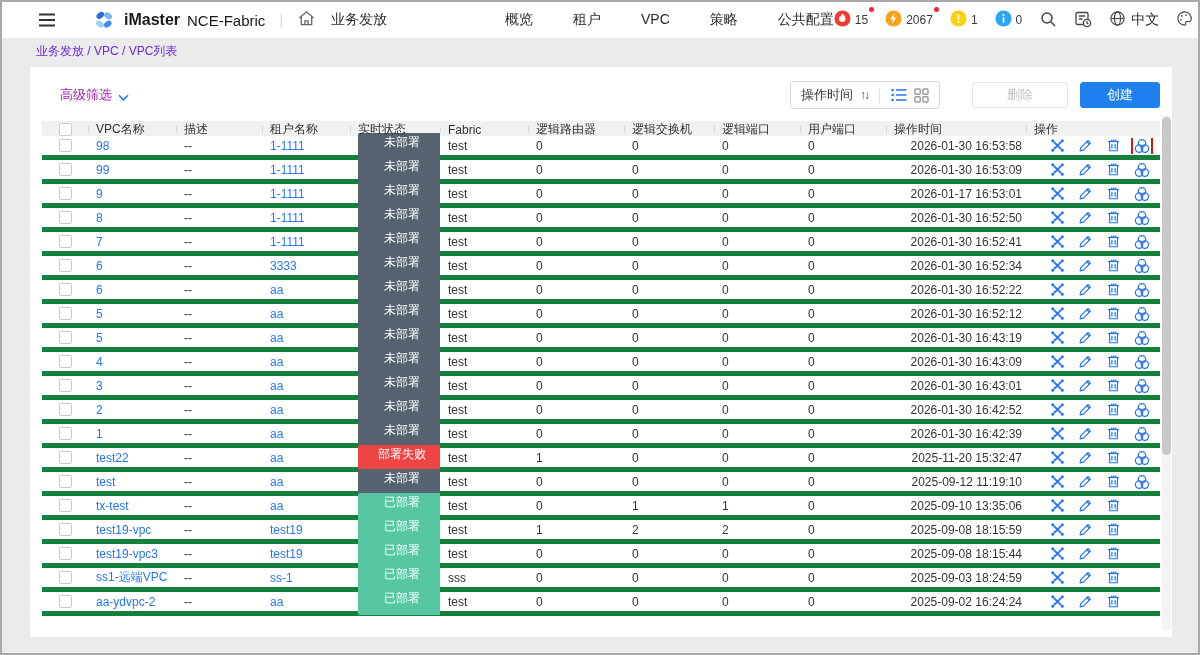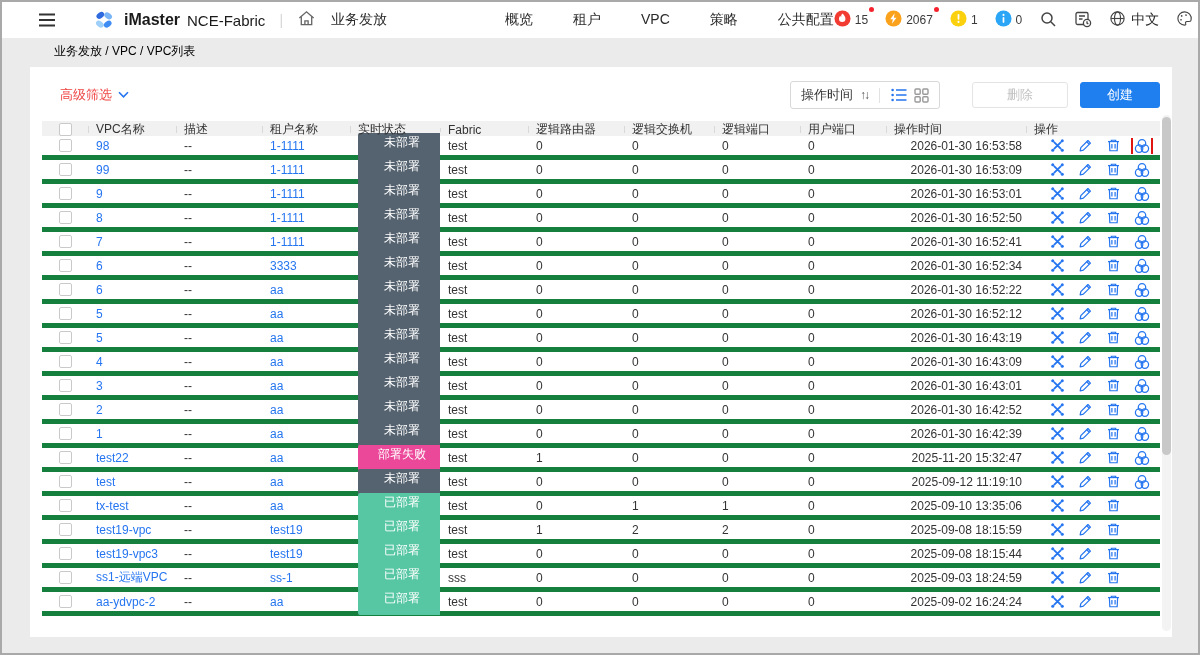--- a/index.html
+++ b/index.html
@@ -27,36 +27,36 @@
   .homegrp .hlabel { font-size:14px; color:#2b2b2b; }
   .nav { display:flex; gap:40px; margin-left:118px; }
   .nav span { font-size:14px; color:#2b2b2b; cursor:pointer; }
   .hdr-right { margin-left:auto; display:flex; align-items:center; gap:17px; }
   .alarm { display:inline-flex; align-items:center; gap:4px; position:relative; cursor:pointer; }
   .alarm .cnt { font-size:12px; color:#3a3a3a; position:relative; }
   .alarm .reddot { position:absolute; top:-3px; right:-6px; width:5px; height:5px;
     background:#f5222d; border-radius:50%; }
   .hicon { display:inline-flex; align-items:center; gap:5px; cursor:pointer; font-size:14px; color:#2b2b2b; }
   
-  .crumb { height:26px; line-height:27px; padding-left:52px; font-size:12px; color:#000000; }
+  .crumb { height:26px; line-height:27px; padding-left:34px; font-size:12px; color:#6d28d9; }
   
   .panel {
     position:relative; background:#fff; margin:3px 26px 0 28px; height:570px; overflow:hidden;
   }
   .toolbar { display:flex; align-items:center; padding:14px 12px 0 12px; height:42px; }
   .searchbox { position:relative; width:248px; }
   .searchbox input {
     width:248px; height:26px; border:1px solid #d9d9d9; border-radius:3px;
     font-size:12px; padding:0 28px 0 9px; color:#333; outline:none;
     font-family:"Liberation Sans","DejaVu Sans",sans-serif;
   }
   .searchbox input::placeholder { color:#a9a9a9; }
   .searchbox .mag { position:absolute; right:8px; top:6px; cursor:pointer; }
-  .advfilter { display:inline-flex; align-items:flex-start; gap:6px; margin-left:18px;
-    color:#ef4444; font-size:13px; cursor:pointer; }
+  .advfilter { display:inline-flex; align-items:flex-end; gap:6px; margin-left:18px;
+    color:#a21caf; font-size:13px; cursor:pointer; }
   .tb-right { margin-left:auto; display:flex; align-items:center; }
   .sortbox { display:flex; align-items:center; height:28px; border:1px solid #d8d8d8;
     border-radius:3px; padding:0 10px; gap:7px; }
   .sortbox .slabel { font-size:13px; color:#333; }
   .sortbox .arrows { font-size:12px; color:#555; letter-spacing:-2px; }
   .sortbox .sdiv { width:1px; height:15px; background:#e2e2e2; margin:0 4px; }
   .viewicon { display:inline-flex; cursor:pointer; }
   .btn { height:26px; border-radius:3px; font-size:13px; display:inline-flex;
     align-items:center; justify-content:center; cursor:pointer;
     font-family:"Liberation Sans","DejaVu Sans",sans-serif; }
@@ -365,21 +365,21 @@
           </div>
           <div class="cell link">9</div>
           <div class="cell">--</div>
           <div class="cell link">1-1111</div>
           <div class="cell"><span class="badge" style="background:#55626f">未部署</span></div>
           <div class="cell">test</div>
           <div class="cell">0</div>
           <div class="cell">0</div>
           <div class="cell">0</div>
           <div class="cell">0</div>
-          <div class="cell c-time">2026-01-30 16:53:01</div>
+          <div class="cell c-time">2026-01-17 16:53:01</div>
           <div class="cell c-actions">
             <span class="aicon">
               <svg width="15" height="15" viewBox="0 0 16 16">
                 <g stroke="#2575f0" stroke-width="2" stroke-linecap="round">
                   <path d="M4.6 4.6 11.4 11.4M11.4 4.6 4.6 11.4"></path>
                 </g>
                 <g fill="#2575f0">
                   <circle cx="2.9" cy="2.9" r="1.6"></circle>
                   <circle cx="13.1" cy="2.9" r="1.6"></circle>
                   <circle cx="2.9" cy="13.1" r="1.6"></circle>
@@ -920,21 +920,21 @@
             </span>
           </div>
         </div>
         <div class="trow">
           <div class="cell c-check">
             <span class="cb"></span>
           </div>
           <div class="cell link">test22</div>
           <div class="cell">--</div>
           <div class="cell link">aa</div>
-          <div class="cell"><span class="badge" style="background:#ec4899">部署失败</span></div>
+          <div class="cell"><span class="badge" style="background:#ef4444">部署失败</span></div>
           <div class="cell">test</div>
           <div class="cell">1</div>
           <div class="cell">0</div>
           <div class="cell">0</div>
           <div class="cell">0</div>
           <div class="cell c-time">2025-11-20 15:32:47</div>
           <div class="cell c-actions">
             <span class="aicon">
               <svg width="15" height="15" viewBox="0 0 16 16">
                 <g stroke="#2575f0" stroke-width="2" stroke-linecap="round">

